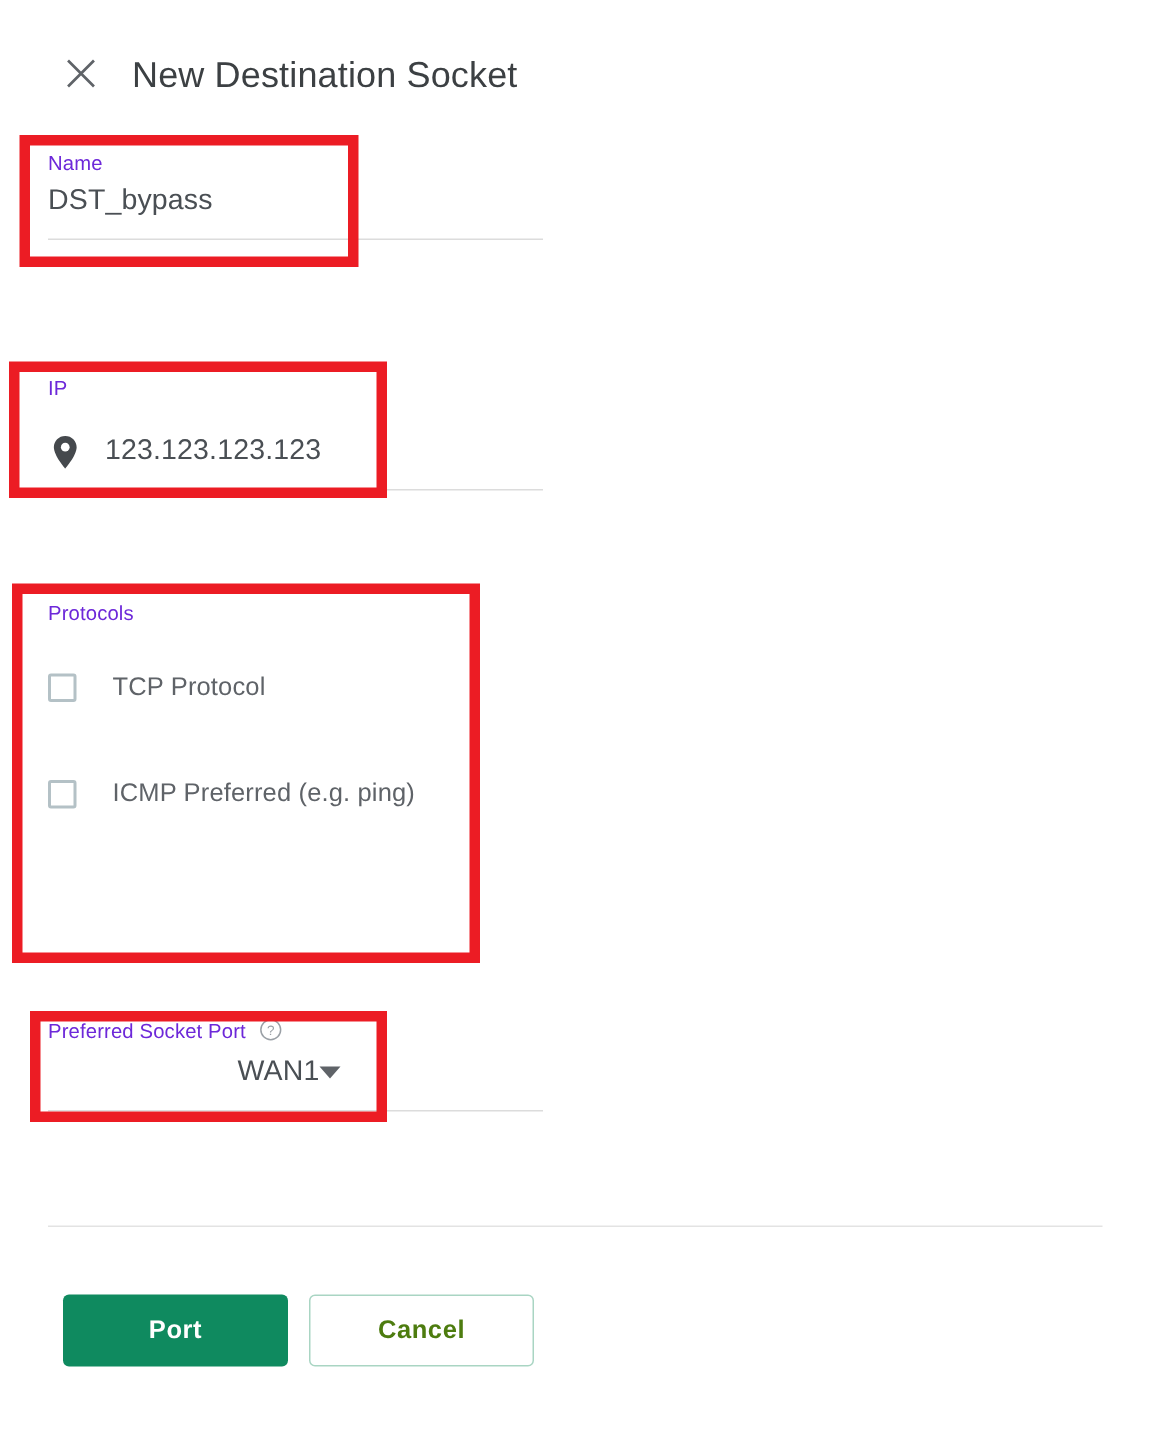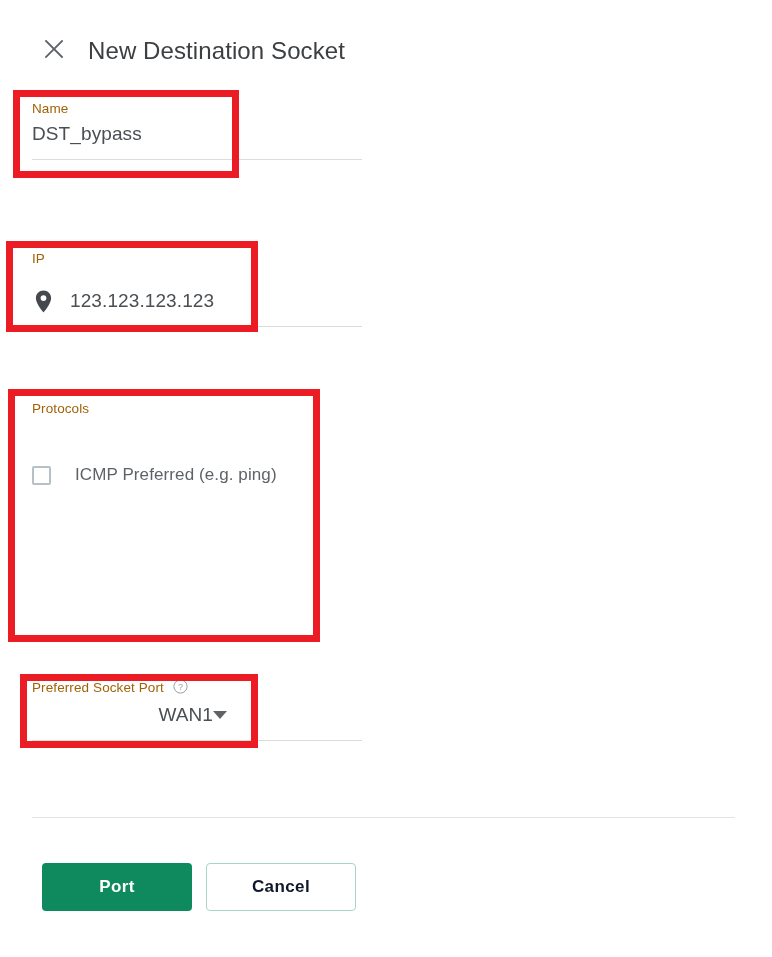--- a/index.html
+++ b/index.html
@@ -48,21 +48,21 @@
     line-height: 42px;
     white-space: nowrap;
   }
 
   
   .field {
     position: absolute;
   }
   .field-label {
     font-size: 13.5px;
-    color: #a16207;
+    color: #6d28d9;
     letter-spacing: .1px;
     line-height: 18px;
     display: block;
   }
   .field-value-row {
     display: flex;
     align-items: center;
     height: 32px;
   }
   .field-value {
@@ -204,21 +204,21 @@
   }
   .btn-primary {
     width: 150px;
     background: #0f8a5f;
     color: #ffffff;
     border: none;
   }
   .btn-secondary {
     width: 150px;
     background: #ffffff;
-    color: #0f172a;
+    color: #4d7c0f;
     border: 1px solid #a9d5c3;
   }
 
   
   .annotation {
     position: absolute;
     border: 7px solid #ec1c24;
     pointer-events: none;
   }
   #annotation-name        { left: 13px;  top: 90px;  width: 226px; height: 88px; }
@@ -258,20 +258,24 @@
       </svg>
     </span>
     <span class="field-value">123.123.123.123</span>
   </div>
   <div class="field-underline"></div>
 </div>
 
 <div id="protocols-group">
   <span class="field-label">Protocols</span>
 
+  <div class="checkbox-row" id="protocol-tcp">
+    <span class="checkbox-box"></span>
+    <span class="checkbox-label">TCP Protocol</span>
+  </div>
 
 
   <div class="checkbox-row" id="protocol-icmp">
     <span class="checkbox-box"></span>
     <span class="checkbox-label">ICMP Preferred (e.g. ping)</span>
   </div>
 </div>
 
 <div class="field" id="socket-port-field">
   <div class="label-with-help">

